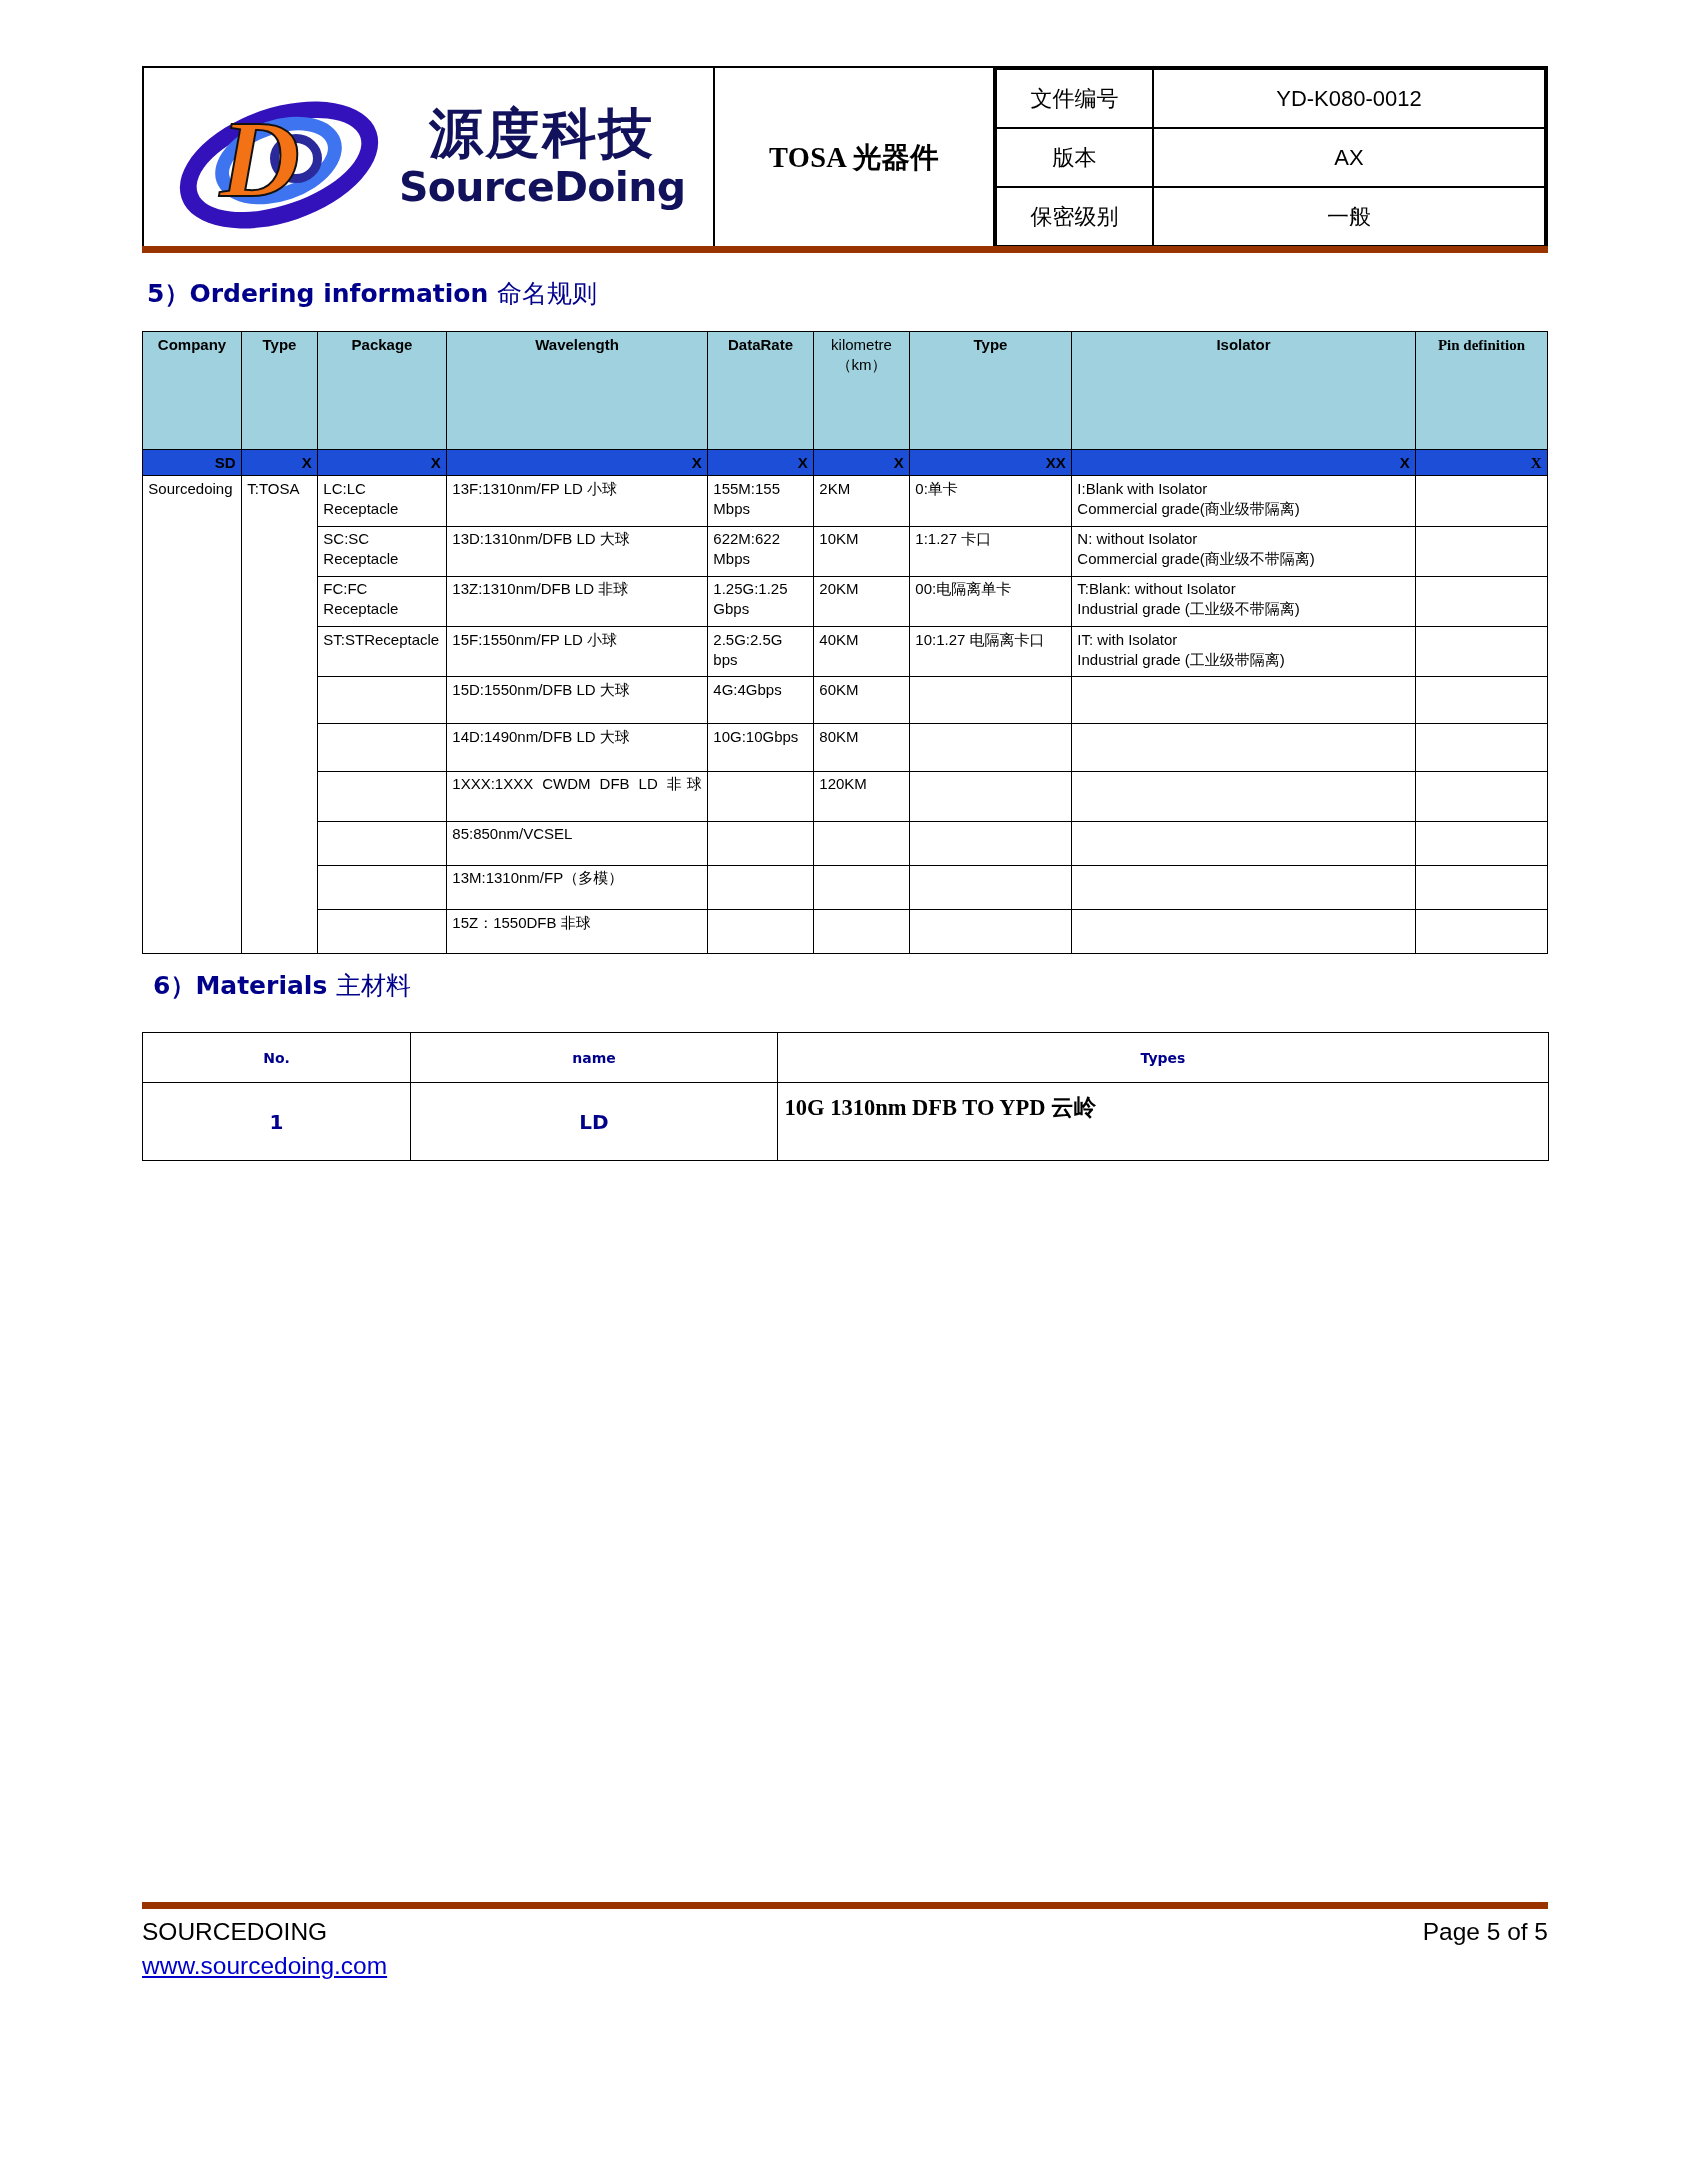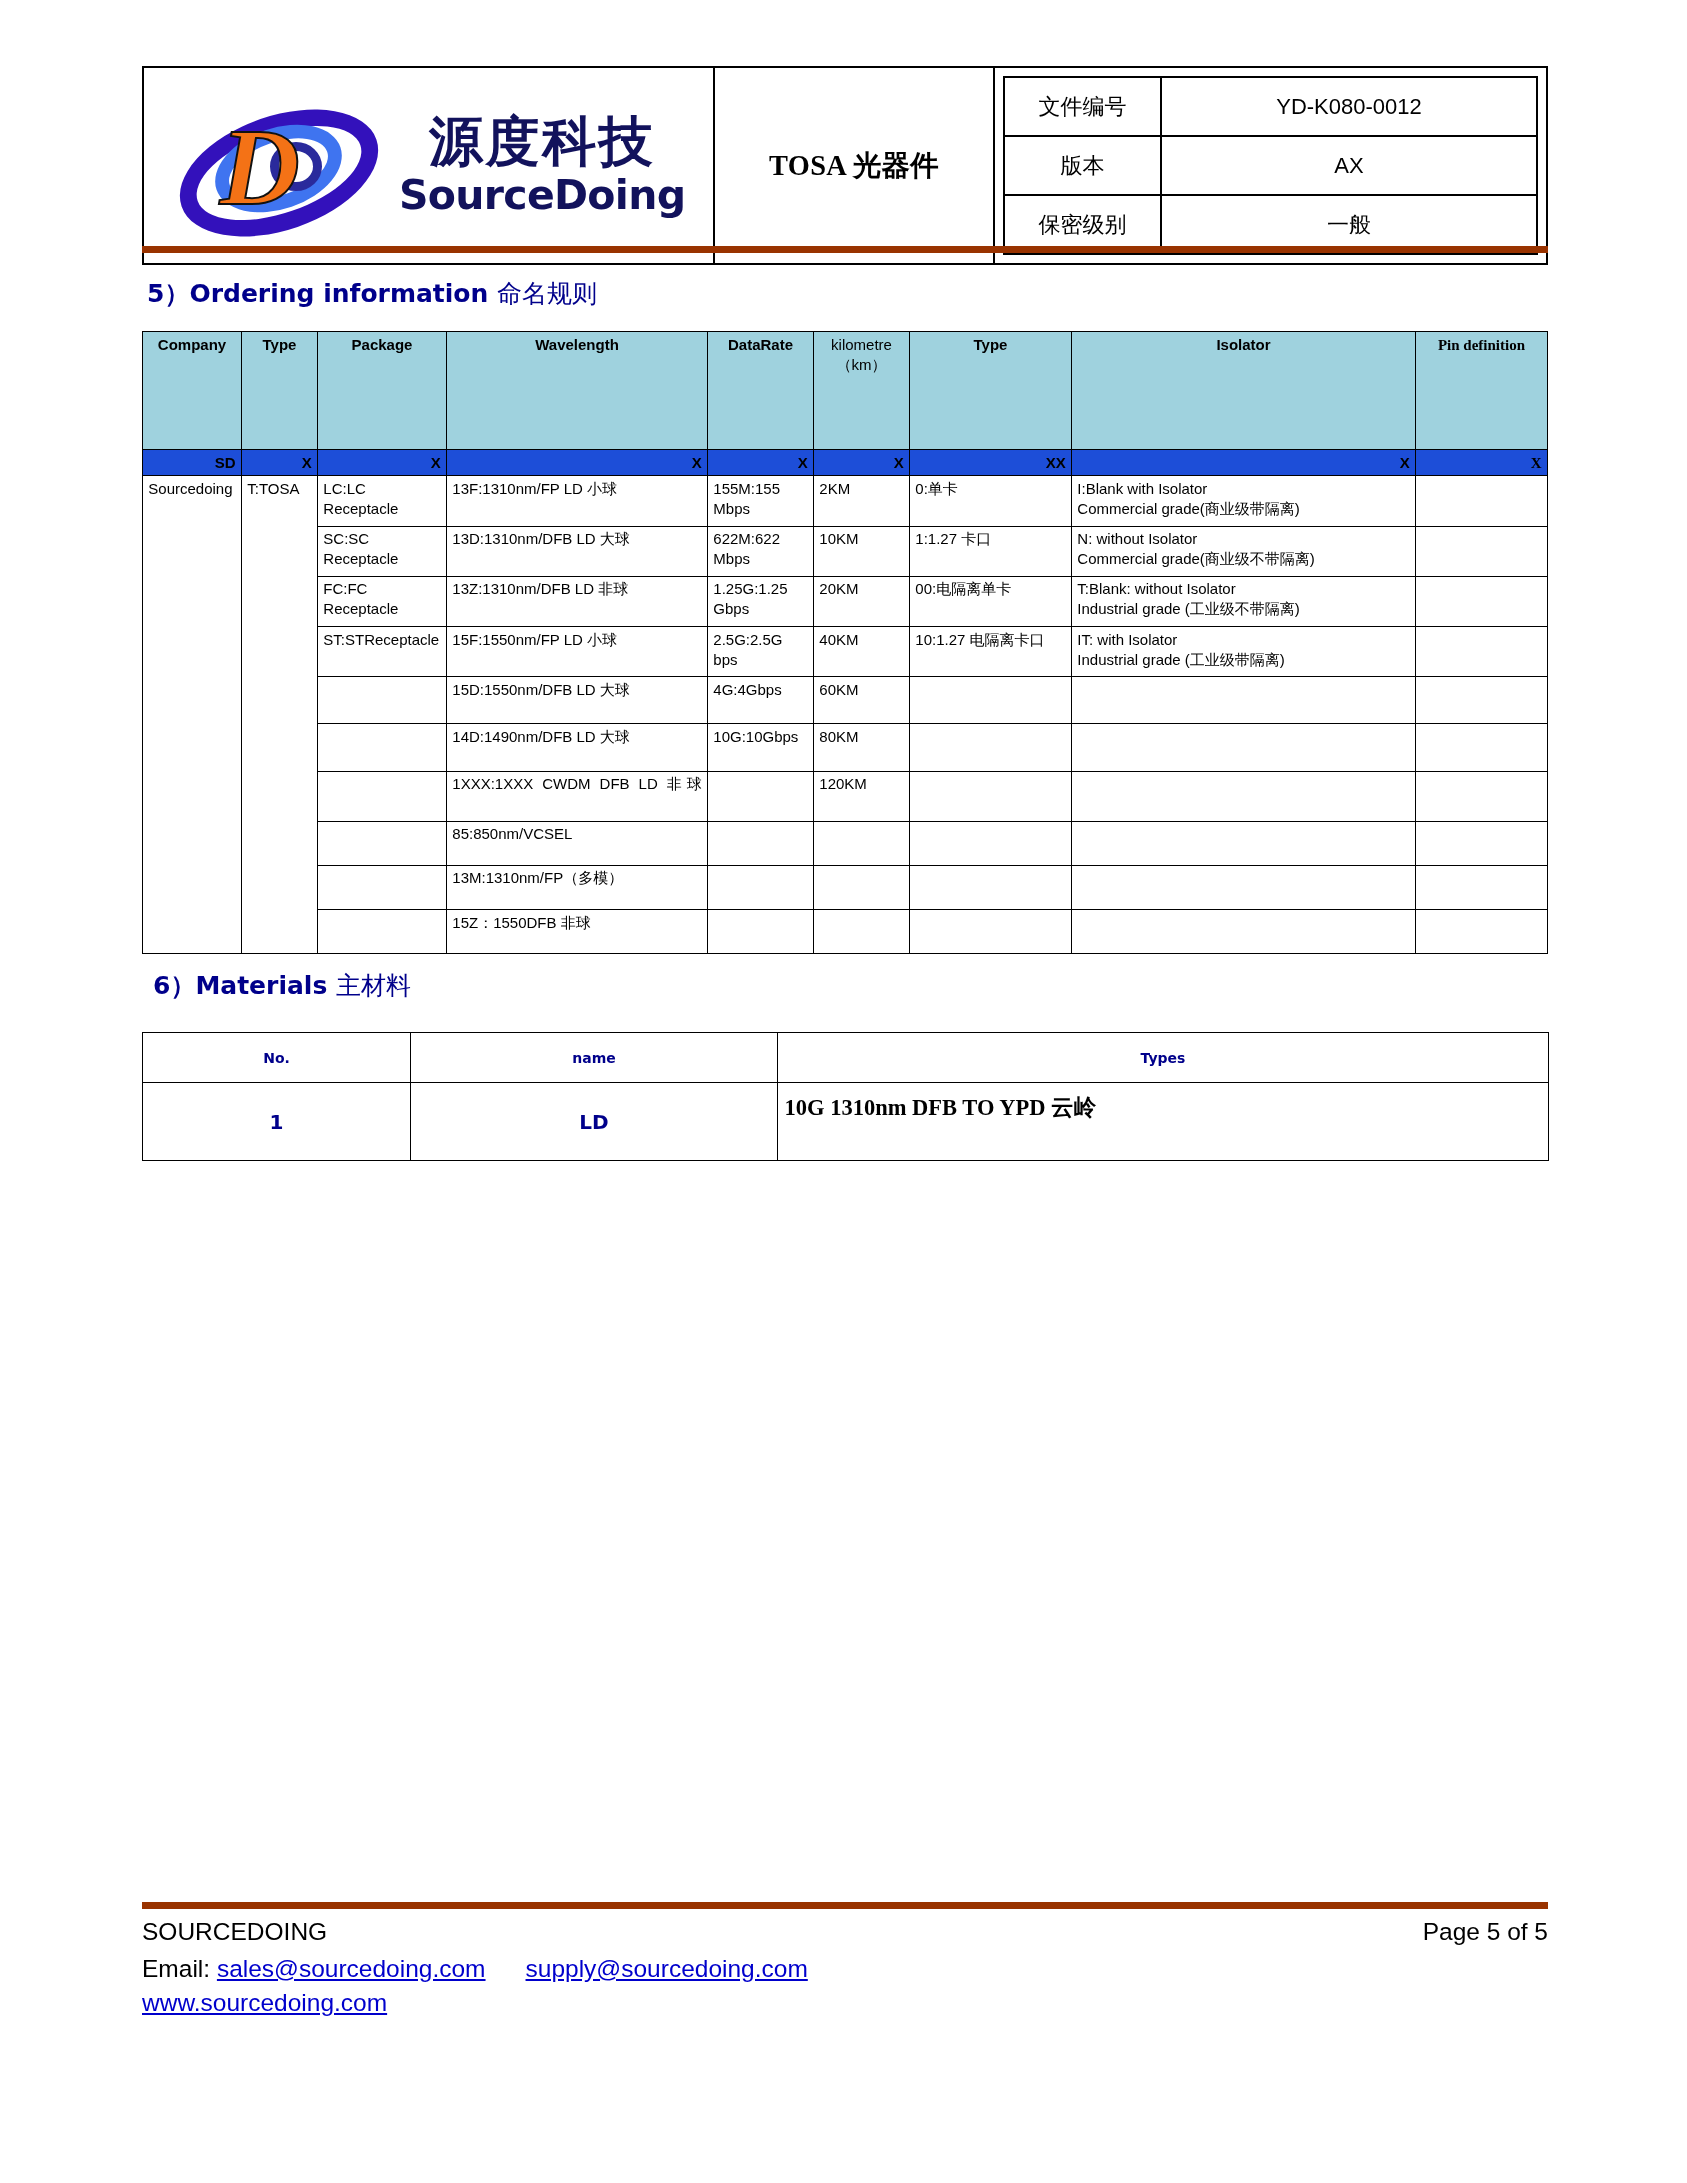--- a/index.html
+++ b/index.html
@@ -303,21 +303,21 @@
               <div class="ring-core"></div>
               <div class="logo-d">D</div>
             </div>
             <div class="logo-text">
               <span class="logo-cn">源度科技</span>
               <span class="logo-en">SourceDoing</span>
             </div>
           </div>
         </td>
         <td class="title-cell">TOSA 光器件</td>
-        <td style="padding:8px;">
+        <td style="padding:0;">
           <table class="hdr-sub">
             <tbody>
                   <tr>
               <td class="hdr-label" style="border-bottom:2px solid #000; border-right:2px solid #000;">文件编号</td>
               <td class="hdr-value" style="border-bottom:2px solid #000;">YD-K080-0012</td>
             </tr>
             <tr>
               <td class="hdr-label" style="border-bottom:2px solid #000; border-right:2px solid #000;">版本</td>
               <td class="hdr-value" style="border-bottom:2px solid #000;">AX</td>
             </tr>
@@ -521,23 +521,19 @@
       </table>
   </div>
 
   <div class="brown-rule" id="rule-bottom"></div>
 
   <div class="footer">
     <div class="footer-row1">
       <span>SOURCEDOING</span>
       <span>Page 5 of 5</span>
     </div>
-    <div class="footer-line2">
-      <span>Email:</span>
-      <span class="link">sales@sourcedoing.com</span><span class="footer-gap"></span><span class="link">supply@sourcedoing.com</span>
-    </div>
     <div>
       <span class="link">www.sourcedoing.com</span>
     </div>
   </div>
 
 </div>
 
 
 </body></html>

